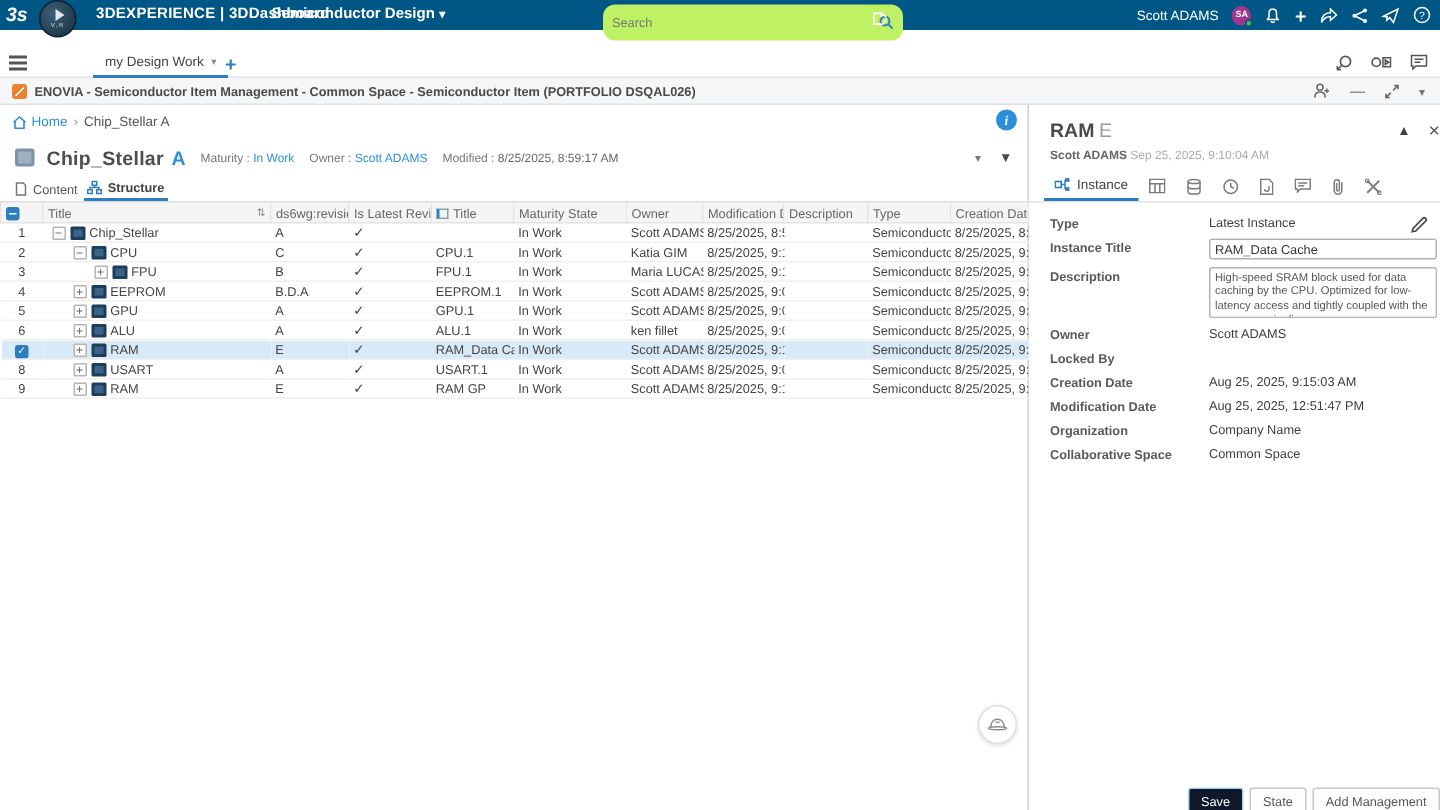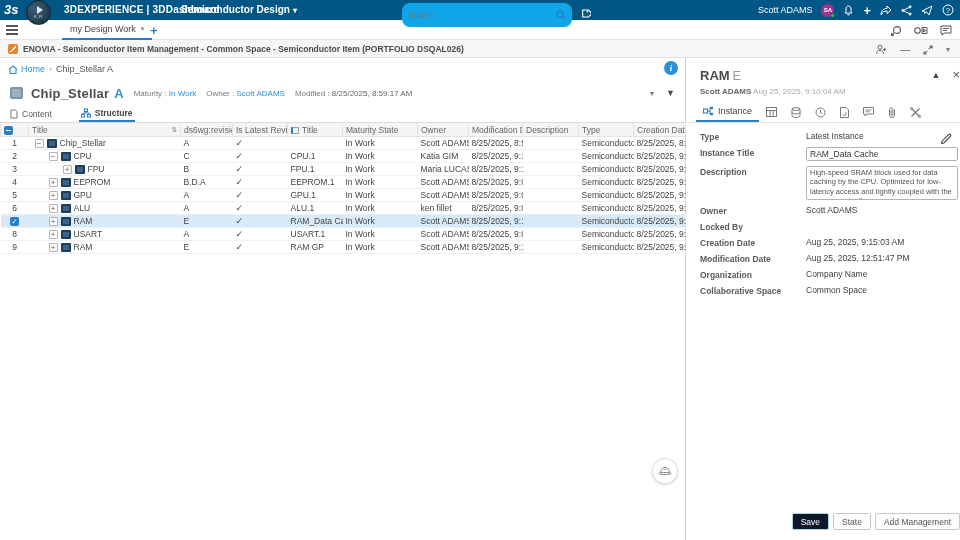--- a/index.html
+++ b/index.html
@@ -11,34 +11,34 @@
   .topbar { position:relative; height:20px; background:#005685; color:#fff; z-index:5; }
   .ds-logo { position:absolute; left:4px; top:2px; font-size:13px; font-weight:bold; font-style:italic; color:#fff; }
   .compass { position:absolute; left:26px; top:0px; width:25px; height:25px; border-radius:50%;
     background:radial-gradient(circle at 35% 35%, #3d5d75, #14303f); border:1px solid #0a2230;
     z-index:6; display:flex; align-items:center; justify-content:center; flex-direction:column; }
   .compass .play { width:0; height:0; border-left:6px solid #dfe9ef; border-top:4px solid transparent; border-bottom:4px solid transparent; margin-left:2px;}
   .compass .vr { font-size:4px; color:#cfe0ea; letter-spacing:1px; }
   .brand { position:absolute; left:64px; top:4px; font-size:10px; font-weight:bold; letter-spacing:.2px; }
   .appname { position:absolute; left:181px; top:4px; font-size:10px; font-weight:bold; }
   .appname .chev { font-size:8px; margin-left:3px; }
-  .searchpill { position:absolute; left:402px; top:3px; width:170px; height:14px; background:#0ea5e9; border-radius:8px;
+  .searchpill { position:absolute; left:402px; top:3px; width:200px; height:14px; background:#bef264; border-radius:8px;
     display:flex; align-items:center; padding:12px 6px; }
   .searchpill input { border:0; outline:0; flex:1; font-size:8.5px; color:#444; background:transparent; font-family:"Liberation Sans",sans-serif; }
   .tagicon { position:absolute; left:580px; top:4px; color:#fff; }
   .topbar-right { position:absolute; right:6px; top:0; height:20px; display:flex; align-items:center; gap:9px; }
   .username { font-size:9px; color:#fff; }
   .avatar { position:relative; width:13px; height:13px; border-radius:50%; background:#a0368f; color:#fff;
     font-size:6px; font-weight:bold; display:flex; align-items:center; justify-content:center; }
   .avatar .dot { position:absolute; right:-1px; bottom:-1px; width:5px; height:5px; border-radius:50%; background:#51b748; border:1px solid #005685; }
   .tb-ic { color:#fff; display:flex; align-items:center; }
   .plus-ic { font-size:13px; font-weight:bold; line-height:1; }
 
   
-  .tabbar { position:relative; height:20px; background:#fff; border-bottom:1px solid #e2e2e2; }
+  .tabbar { position:relative; height:20px; background:#fff; border-bottom:1px solid #e2e2e2;margin-top:12px; }
   .hamburger { position:absolute; left:6px; top:5px; width:12px; cursor:pointer; }
   .hamburger div { height:2px; background:#555; margin-bottom:2px; }
   .dtab { position:absolute; left:62px; top:0; height:20px; display:flex; align-items:center; gap:5px;
     font-size:9px; color:#444; padding:0 8px; border-bottom:2px solid #2d7dc2; }
   .dtab .chev { font-size:7px; color:#888; }
   .tab-add { position:absolute; left:150px; top:3px; font-size:13px; color:#2d7dc2; font-weight:bold; }
   .tabbar-right { position:absolute; right:8px; top:0; height:20px; display:flex; align-items:center; gap:12px; color:#555; }
 
   
   .appbar { position:relative; height:18px; background:#f5f6f7; border-bottom:1px solid #e0e0e0;
@@ -70,21 +70,21 @@
   .item-title { font-size:13px; font-weight:bold; color:#4d4d4d; letter-spacing:.2px; }
   .item-rev { font-size:13px; font-weight:bold; color:#2d8fd9; margin-left:-3px; }
   .meta { font-size:8px; color:#777; margin-left:2px; }
   .meta .bluev { color:#2d8fd9; }
   .meta .darkv { color:#666; }
   .itemrow-right { position:absolute; right:10px; display:flex; align-items:center; gap:12px; color:#555; }
   .chev-sm { font-size:8px; color:#777; }
   .filter-tri { font-size:9px; color:#4a4a4a; }
 
   
-  .viewtabs { display:flex; align-items:flex-end; height:16px; padding-left:8px; gap:25px; }
+  .viewtabs { display:flex; align-items:flex-end; height:16px; padding-left:8px; gap:2px; }
   .vtab { display:flex; align-items:center; gap:4px; font-size:8.5px; color:#555; height:16px; padding:0 2px; }
   .vtab.active { border-bottom:2px solid #2d7dc2; color:#444; font-weight:bold; }
 
   
   table.struct { border-collapse:collapse; table-layout:fixed; width:685px; font-size:8.5px; }
   table.struct th { height:14px; background:#f5f5f5; border:1px solid #e3e3e3; border-top:1px solid #dcdcdc;
     font-weight:normal; color:#666; text-align:left; padding:0 3px; white-space:nowrap; overflow:hidden; position:relative;}
   table.struct td { height:13px; border-bottom:1px solid #f0f0f0; padding:0 3px; white-space:nowrap; overflow:hidden; color:#444; }
   tr.sel td { background:#d8eaf8; }
   td.c-num, th.h-num { text-align:center; color:#777; }
@@ -529,21 +529,21 @@
   </div>
 
   <div class="right-pane">
     <div class="rp-head">
       <span class="rp-title">RAM</span><span class="rp-rev">E</span>
       <span class="rp-head-ics">
         <span class="rp-collapse">▲</span>
         <span class="rp-close">×</span>
       </span>
     </div>
-    <div class="rp-byline"><b>Scott ADAMS</b> <span>Aug 25, 2025, 9:10:04 AM</span></div>
+    <div class="rp-byline"><b>Scott ADAMS</b> <span>Sep 25, 2025, 9:10:04 AM</span></div>
 
     <div class="rp-tabs">
       <span class="rp-tab active">
         <svg class="icon-svg" width="11" height="10" viewBox="0 0 11 10">
             <rect x="0.5" y="3" width="4" height="4" fill="none" stroke="#2d7dc2" stroke-width="1.1"></rect>
             <path d="M4.5 5 L7 5 M7 2 L7 8" stroke="#2d7dc2" stroke-width="1"></path>
             <rect x="7" y="0.8" width="3" height="2.4" fill="#2d7dc2"></rect>
             <rect x="7" y="6.8" width="3" height="2.4" fill="#2d7dc2"></rect>
           </svg>
         <span class="tablabel">Instance</span>

